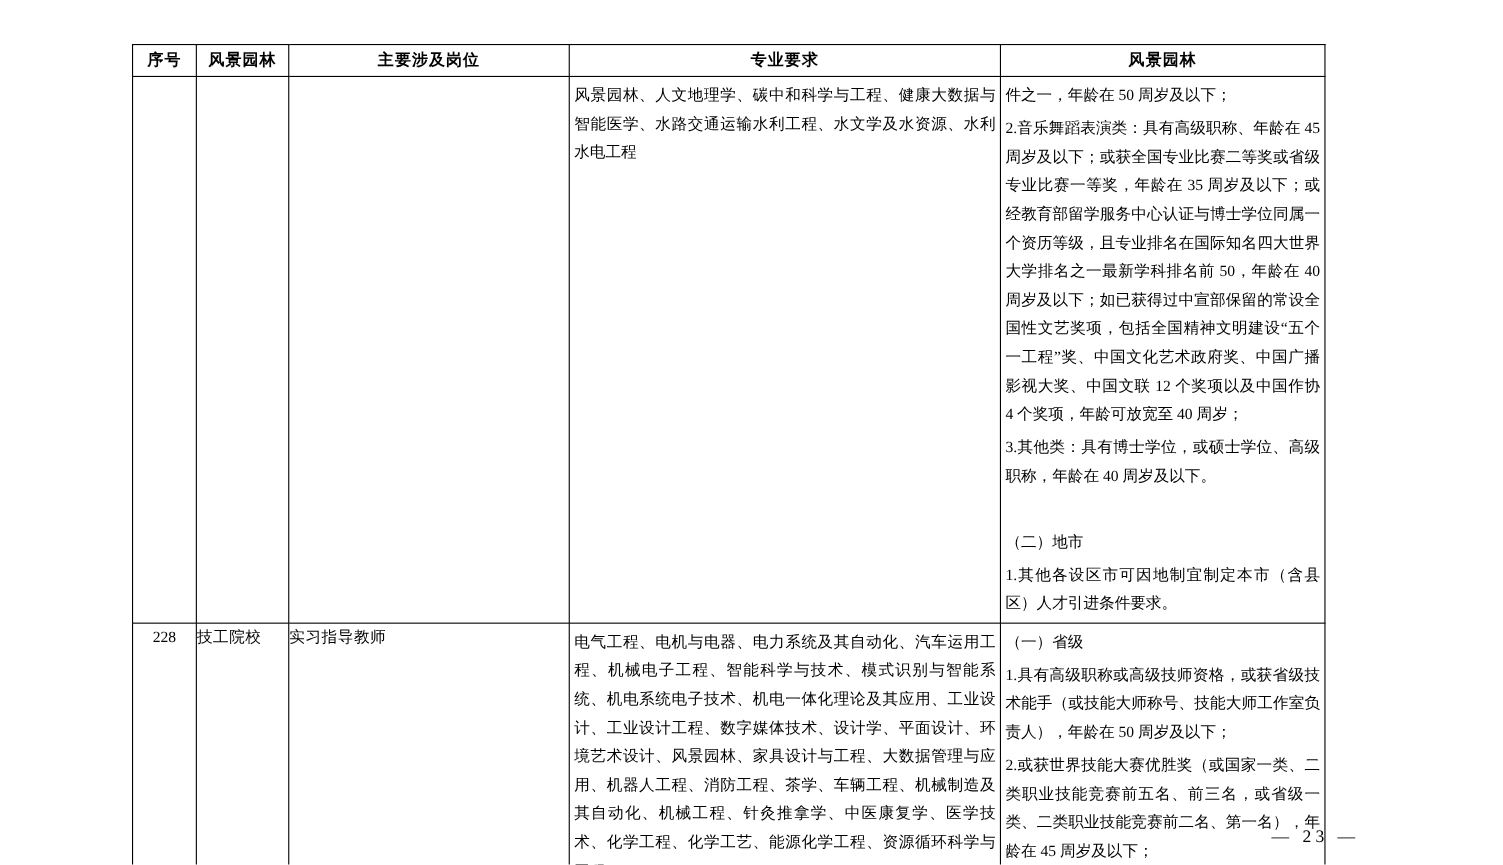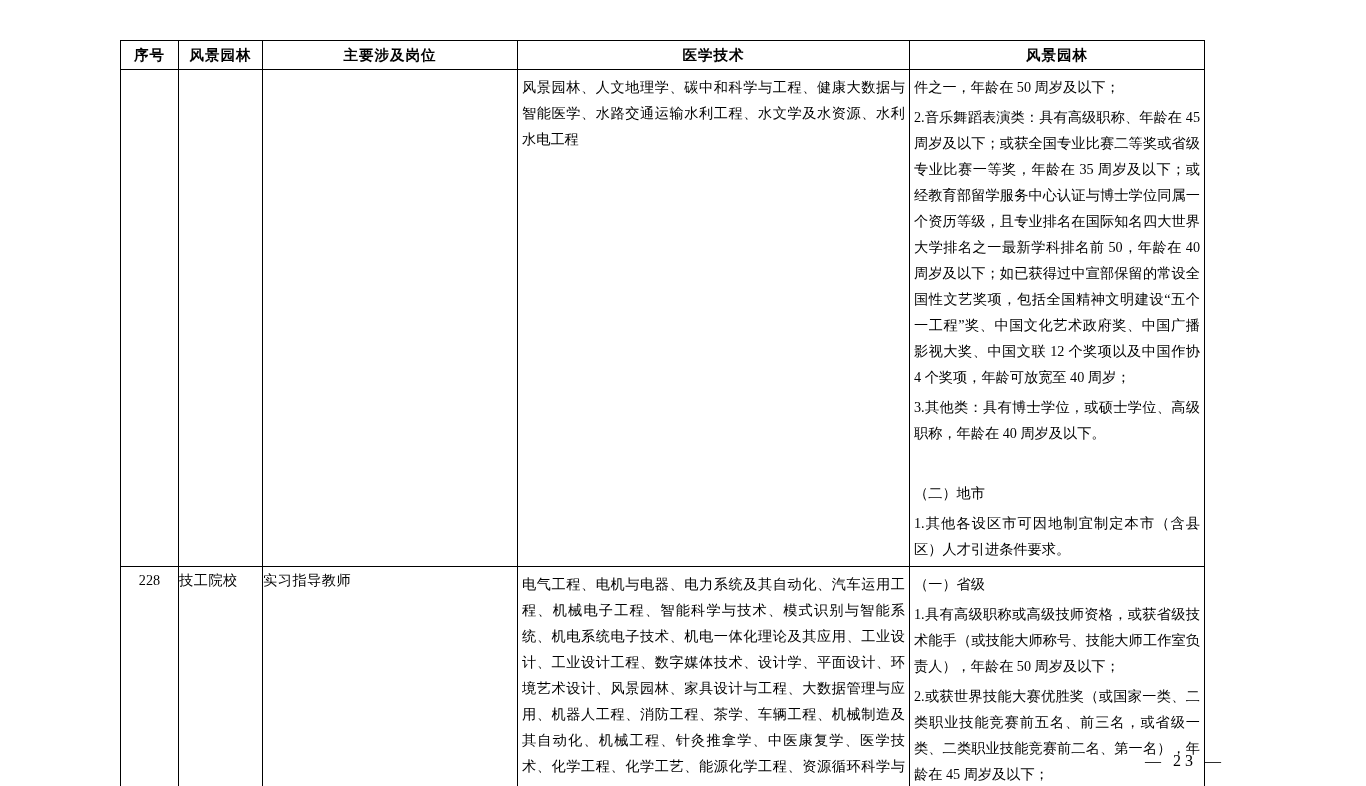--- a/index.html
+++ b/index.html
@@ -88,21 +88,21 @@
     position: absolute;
     left: 0;
     right: 0;
     top: 752px;
     text-align: center;
     font-size: 16px;
     letter-spacing: 4px;
   }
   .page-number .pn-inner {
     position: absolute;
-    right: 141px;
+    right: 130px;
     top: 0;
   }
   
   .row-clip td {
     overflow: hidden;
   }
 </style>
 </head>
 <body>
 
@@ -114,21 +114,21 @@
       <col class="col-field">
       <col class="col-post">
       <col class="col-major">
       <col class="col-cond">
     </colgroup>
     <thead>
       <tr>
         <th>序号</th>
         <th>风景园林</th>
         <th>主要涉及岗位</th>
-        <th>医学技术</th>
+        <th>专业要求</th>
         <th>风景园林</th>
       </tr>
     </thead>
     <tbody>
       <tr class="row-clip">
         <td class="cell seq-cell"></td>
         <td class="cell field-cell"></td>
         <td class="cell post-cell"></td>
         <td class="cell major-cell">
           <p>风景园林、人文地理学、碳中和科学与工程、健康大数据与智能医学、水路交通运输水利工程、水文学及水资源、水利水电工程</p>

